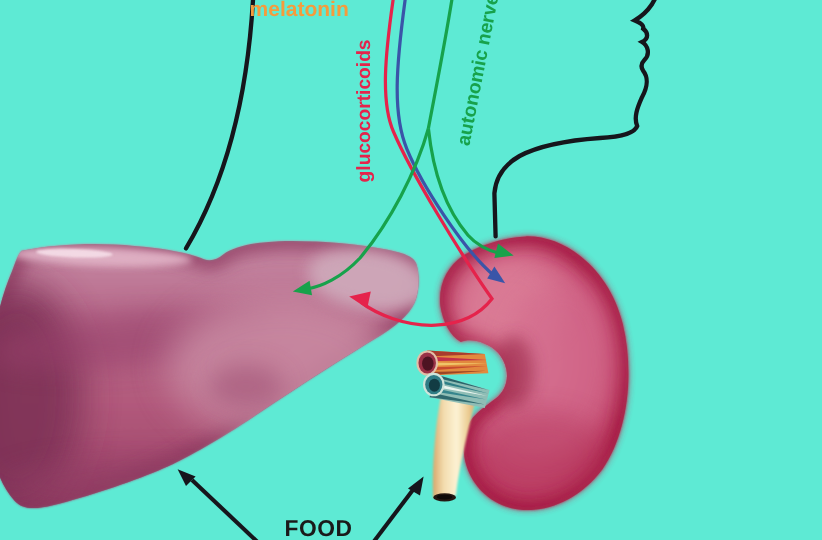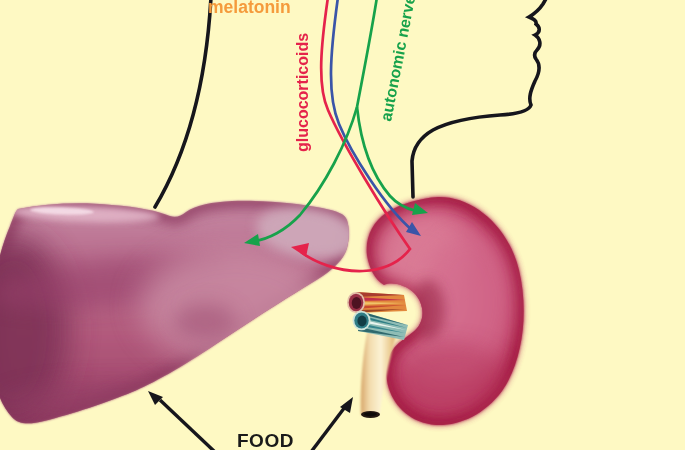--- a/index.html
+++ b/index.html
@@ -1,17 +1,17 @@
 <!DOCTYPE html>
 <html><head>
 <meta charset="utf-8">
 <style>
   html,body{margin:0;padding:0;background:#fff;}
   #stage{
-    position:relative;width:685px;height:450px;overflow:hidden;background:#fef9c3;
+    position:relative;width:685px;height:450px;overflow:hidden;background:#5eead4;
     font-family:"Liberation Sans","DejaVu Sans",sans-serif;
   }
   #stage svg{position:absolute;left:0;top:0;}
   text{font-family:"Liberation Sans","DejaVu Sans",sans-serif;font-weight:bold;}
 </style>
 </head>
 <body>
 
 <div id="stage">
 <svg width="685" height="450" viewBox="0 0 685 450">

